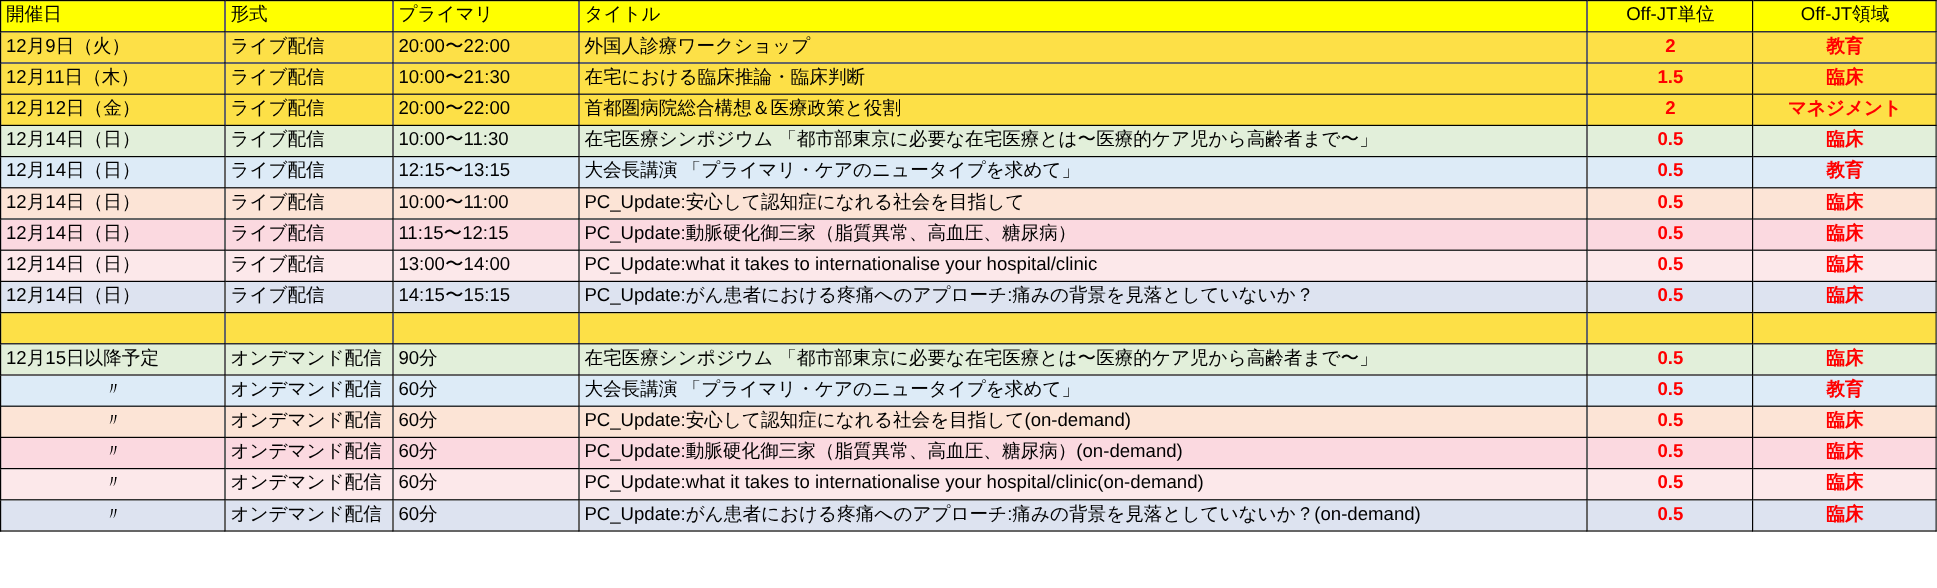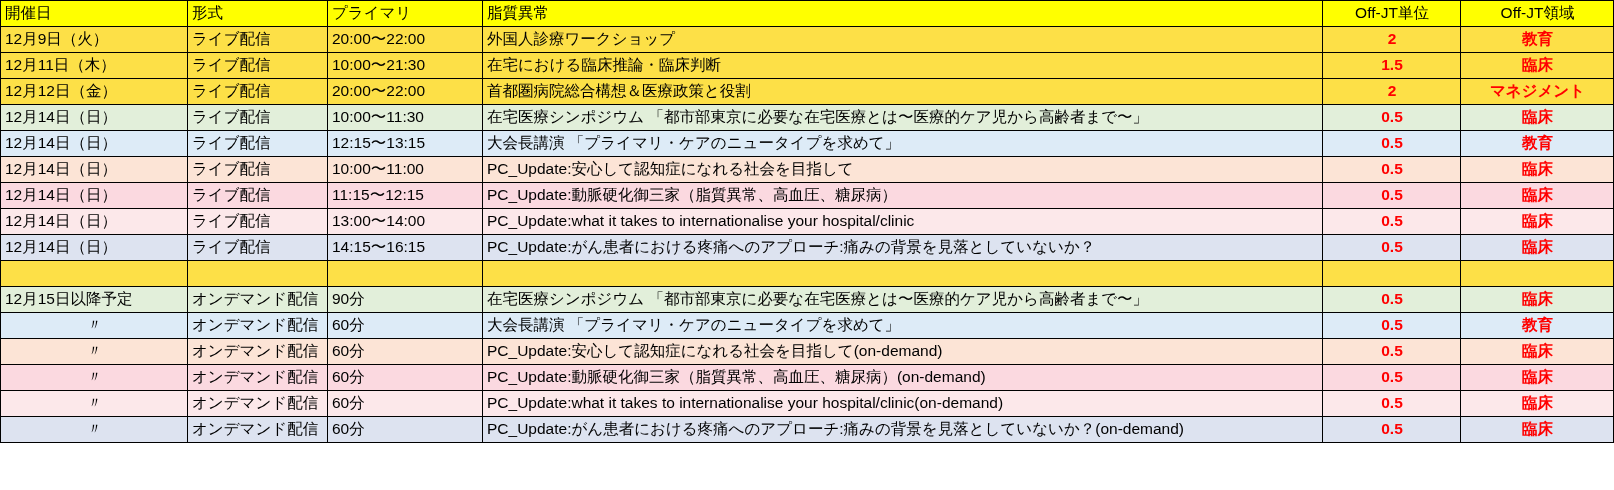--- a/index.html
+++ b/index.html
@@ -88,21 +88,21 @@
       <col class="c-time">
       <col class="c-title">
       <col class="c-unit">
       <col class="c-area">
     </colgroup>
     <thead>
       <tr>
         <th>開催日</th>
         <th>形式</th>
         <th>プライマリ</th>
-        <th>脂質異常</th>
+        <th>タイトル</th>
         <th class="right">Off-JT単位</th>
         <th class="right">Off-JT領域</th>
       </tr>
     </thead>
     <tbody id="schedule-body">
         <tr class="tint-none">
           <td class="date">12月9日（火）</td>
           <td class="fmt">ライブ配信</td>
           <td class="time">20:00〜22:00</td>
           <td class="title">外国人診療ワークショップ</td>
@@ -161,21 +161,21 @@
           <td class="date">12月14日（日）</td>
           <td class="fmt">ライブ配信</td>
           <td class="time">13:00〜14:00</td>
           <td class="title">PC_Update:what it takes to internationalise your hospital/clinic</td>
           <td class="unit">0.5</td>
           <td class="area">臨床</td>
         </tr>
         <tr class="tint-lav">
           <td class="date">12月14日（日）</td>
           <td class="fmt">ライブ配信</td>
-          <td class="time">14:15〜16:15</td>
+          <td class="time">14:15〜15:15</td>
           <td class="title">PC_Update:がん患者における疼痛へのアプローチ:痛みの背景を見落としていないか？</td>
           <td class="unit">0.5</td>
           <td class="area">臨床</td>
         </tr>
         <tr class="tint-none blank">
           <td class="date"></td>
           <td class="fmt"></td>
           <td class="time"></td>
           <td class="title"></td>
           <td class="unit"></td>

